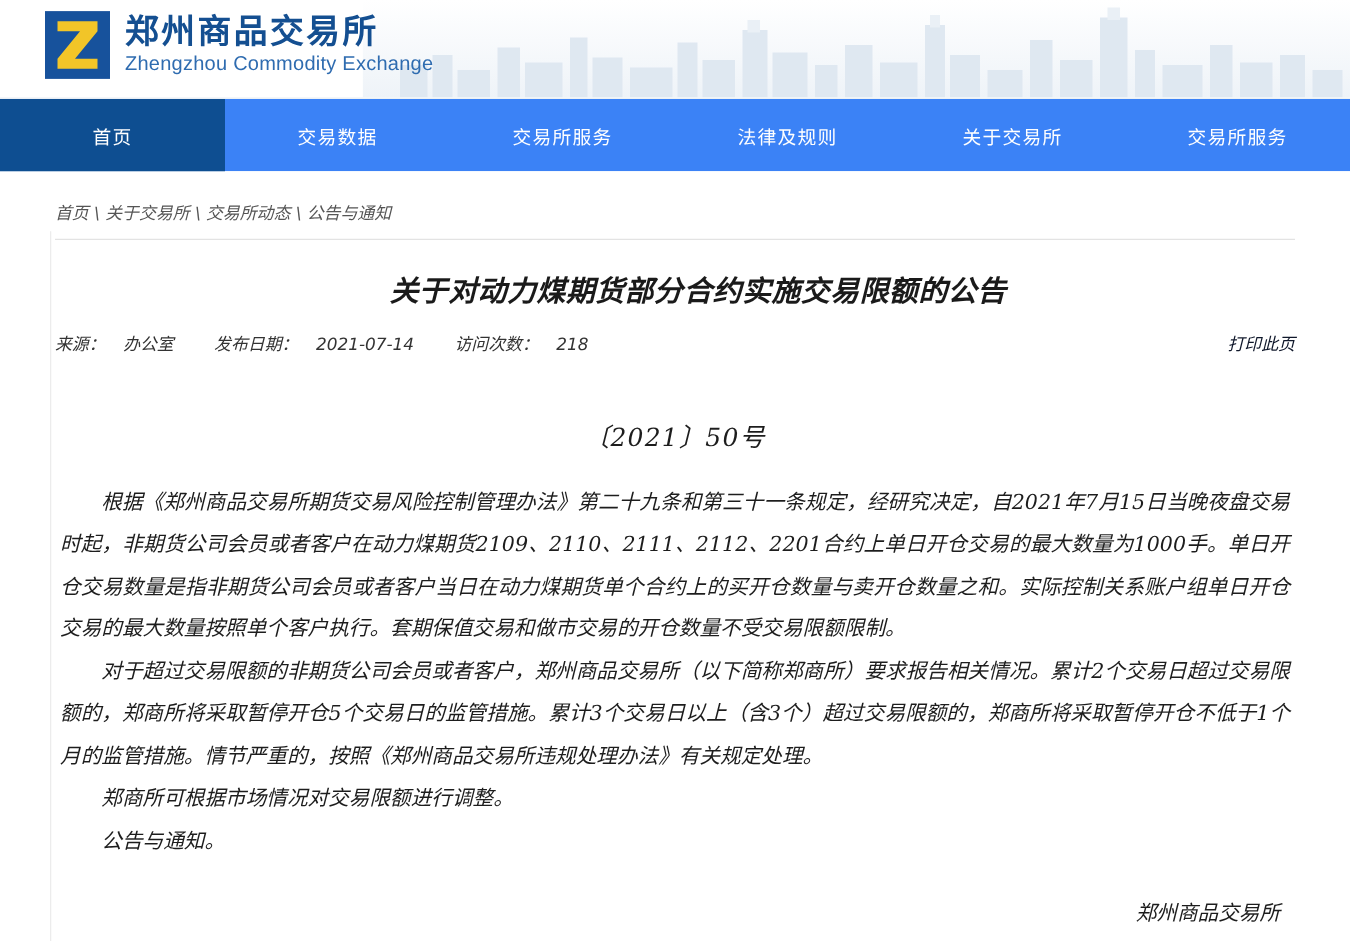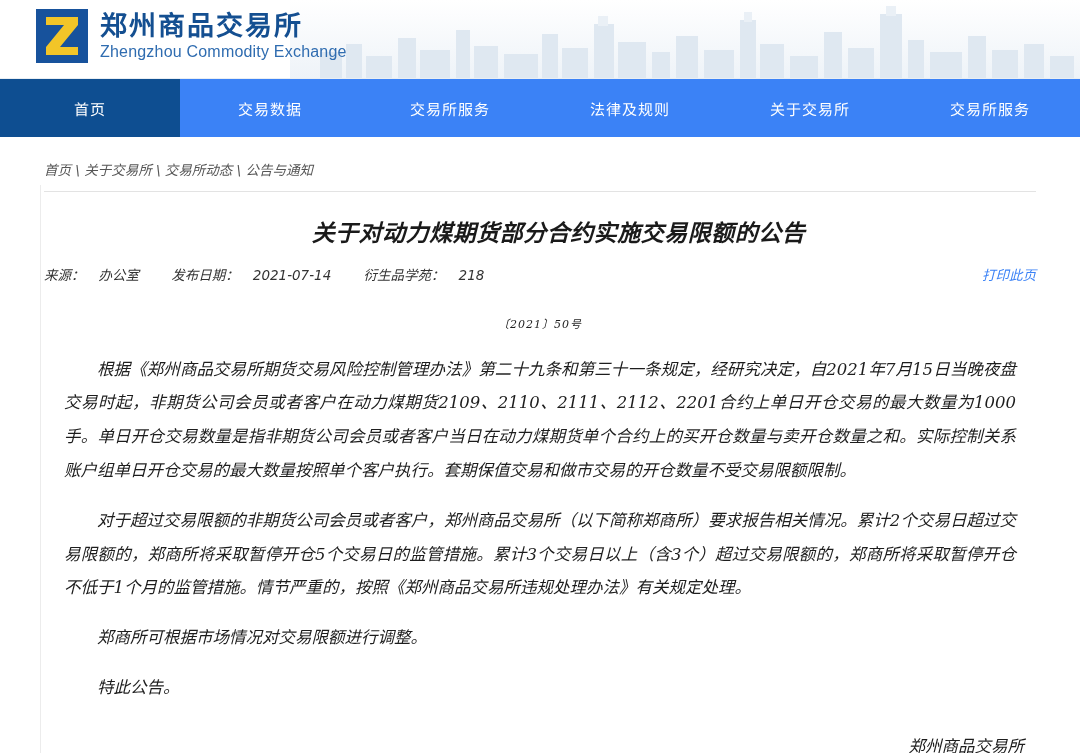--- a/index.html
+++ b/index.html
@@ -128,39 +128,39 @@
     display: flex;
     justify-content: space-between;
     align-items: baseline;
     font-family: "DejaVu Sans", sans-serif;
     font-size: 13.5px;
     color: #333;
     padding: 0 4px 8px 4px;
   }
   .meta-left span { margin-right: 14px; margin-top: 16px; }
   .meta-print {
-    color: #3b82f6;
+    color: #0f172a;
     cursor: pointer;
   }
   .doc-body {
     font-family: "DejaVu Serif", serif;
     font-size: 16.5px;
     line-height: 2.05;
     color: #1d1d1d;
     padding: 0 8px;
   }
   .doc-number {
     text-align: center;
     font-family: "DejaVu Serif", serif;
-    font-size: 11px;
-    margin: 22px 0 14px 0;
+    font-size: 20px;
+    margin: 38px 0 14px 0;
     letter-spacing: 1px;
   }
   .doc-body p {
-    margin: 16px;
+    margin: 0;
     text-indent: 2em;
     text-align: justify;
   }
   .sign-block {
     margin-top: 26px;
     text-align: right;
     font-family: "DejaVu Serif", serif;
     font-size: 16.5px;
     line-height: 1.9;
     padding-right: 8px;
@@ -253,31 +253,31 @@
 
     <div class="breadcrumb">首页 \ 关于交易所 \ 交易所动态 \ 公告与通知</div>
     <div class="divider"></div>
 
     <h1 class="doc-title">关于对动力煤期货部分合约实施交易限额的公告</h1>
 
     <div class="meta-row">
       <div class="meta-left">
         <span><span>来源：</span><span>办公室</span></span>
         <span><span>发布日期：</span><span>2021-07-14</span></span>
-        <span><span>衍生品学苑：</span><span>218</span></span>
+        <span><span>访问次数：</span><span>218</span></span>
       </div>
       <div class="meta-print">打印此页</div>
     </div>
 
     <div class="doc-body">
       <div class="doc-number">〔2021〕50号</div>
       <p>根据《郑州商品交易所期货交易风险控制管理办法》第二十九条和第三十一条规定，经研究决定，自2021年7月15日当晚夜盘交易时起，非期货公司会员或者客户在动力煤期货2109、2110、2111、2112、2201合约上单日开仓交易的最大数量为1000手。单日开仓交易数量是指非期货公司会员或者客户当日在动力煤期货单个合约上的买开仓数量与卖开仓数量之和。实际控制关系账户组单日开仓交易的最大数量按照单个客户执行。套期保值交易和做市交易的开仓数量不受交易限额限制。</p>
       <p>对于超过交易限额的非期货公司会员或者客户，郑州商品交易所（以下简称郑商所）要求报告相关情况。累计2个交易日超过交易限额的，郑商所将采取暂停开仓5个交易日的监管措施。累计3个交易日以上（含3个）超过交易限额的，郑商所将采取暂停开仓不低于1个月的监管措施。情节严重的，按照《郑州商品交易所违规处理办法》有关规定处理。</p>
       <p>郑商所可根据市场情况对交易限额进行调整。</p>
-      <p>特此公告。</p>
+      <p>公告与通知。</p>
 
       <div class="sign-block">
         <div>郑州商品交易所</div>
         <div>2021年7月14日</div>
       </div>
     </div>
   </div>
 </div>
 
 </body></html>

